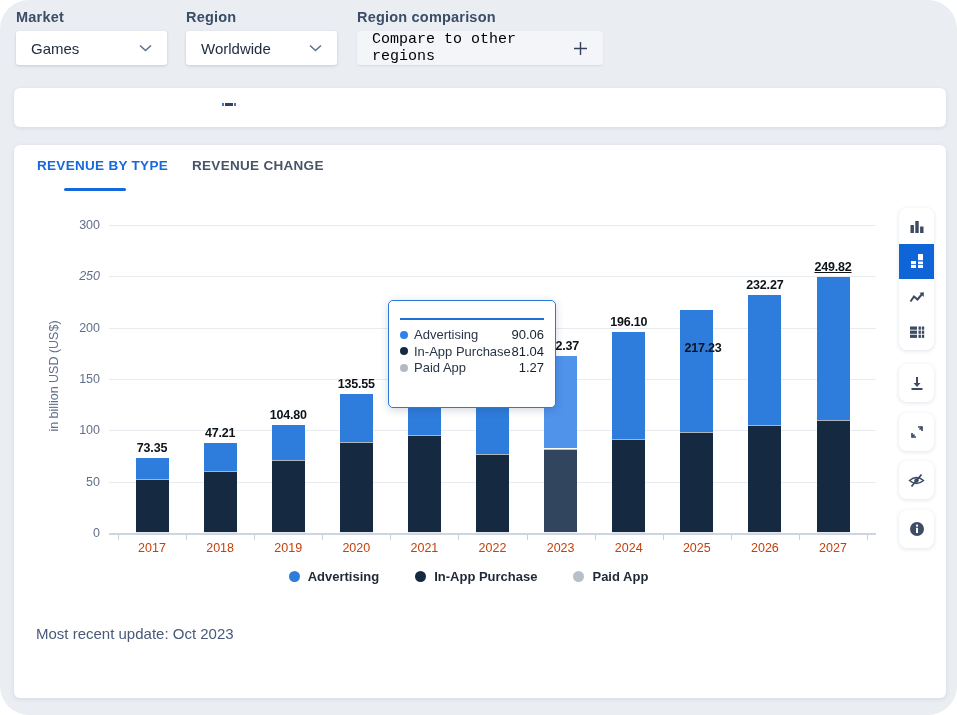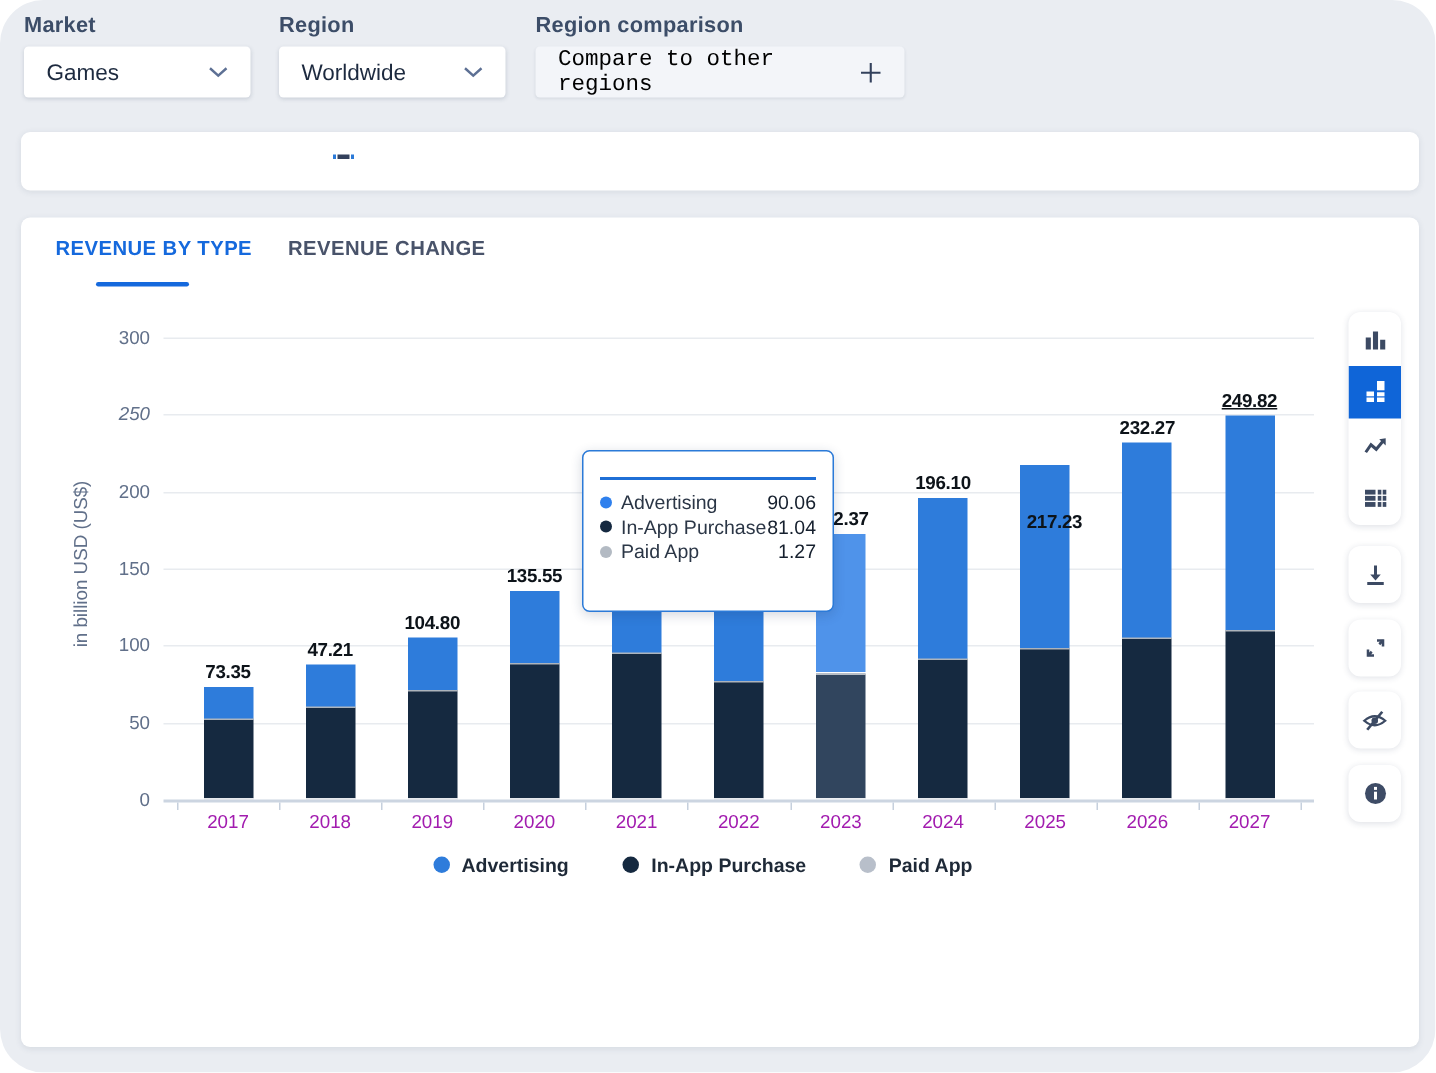--- a/index.html
+++ b/index.html
@@ -24,21 +24,21 @@
   .tab { position:absolute; top:158px; font-size:13.5px; font-weight:700; letter-spacing:.3px; cursor:pointer; }
   .tab-active { color:#1569dd; }
   .tab-inactive { color:#49536a; }
   .tab-underline { position:absolute; left:64px; top:188px; width:62px; height:3px; background:#1569dd; border-radius:2px; }
   .ytitle { position:absolute; left:54px; top:376px; transform:translate(-50%,-50%) rotate(-90deg); white-space:nowrap;
             font-size:12.5px; color:#61708a; }
   .gridline { position:absolute; height:1px; background:#e8ebef; }
   .axisline { position:absolute; height:2px; background:#ccd5e1; }
   .axistick { position:absolute; width:1px; height:5px; background:#c6d0dd; }
   .ylab { position:absolute; width:42px; text-align:right; font-size:12.5px; color:#61708a; }
-  .xlab { position:absolute; width:64px; text-align:center; font-size:12.5px; color:#a21caf; }
+  .xlab { position:absolute; width:64px; text-align:center; font-size:12.5px; color:#c2410c; }
   .barseg { position:absolute; }
   .bartotal { position:absolute; width:64px; text-align:center; font-size:12.5px; font-weight:700; color:#0d1319; letter-spacing:-.2px; }
   .legend { position:absolute; left:85px; top:569px; width:767px; display:flex; justify-content:center; gap:36px; }
   .legend-item { display:flex; align-items:center; gap:8px; cursor:pointer; }
   .legend-dot { width:11px; height:11px; border-radius:50%; }
   .legend-txt { font-size:13px; font-weight:700; color:#1e2937; }
   .tooltip {
     position:absolute; left:388px; top:300px; width:168px; height:108px; z-index:6;
     background:#fff; border:1px solid #2b7ad8; border-radius:5px;
     box-shadow:0 2px 8px rgba(30,50,90,.20); padding:10px 11px 8px;
@@ -278,14 +278,15 @@
       </svg>
   </div>
   <div class="tb-card" style="top:510px">
     <svg width="16" height="16" viewBox="0 0 16 16">
         <circle cx="8" cy="8" r="7" fill="#3e4c66"></circle>
         <rect x="7" y="6.8" width="2" height="5.2" fill="#ffffff"></rect>
         <rect x="7" y="3.6" width="2" height="2" fill="#ffffff"></rect>
       </svg>
   </div>
 
+  <div class="abs" style="left:36px; top:625px; font-size:15px; color:#48597a;">Most recent update: Oct 2023</div>
 
 </div>
 
 </body></html>

